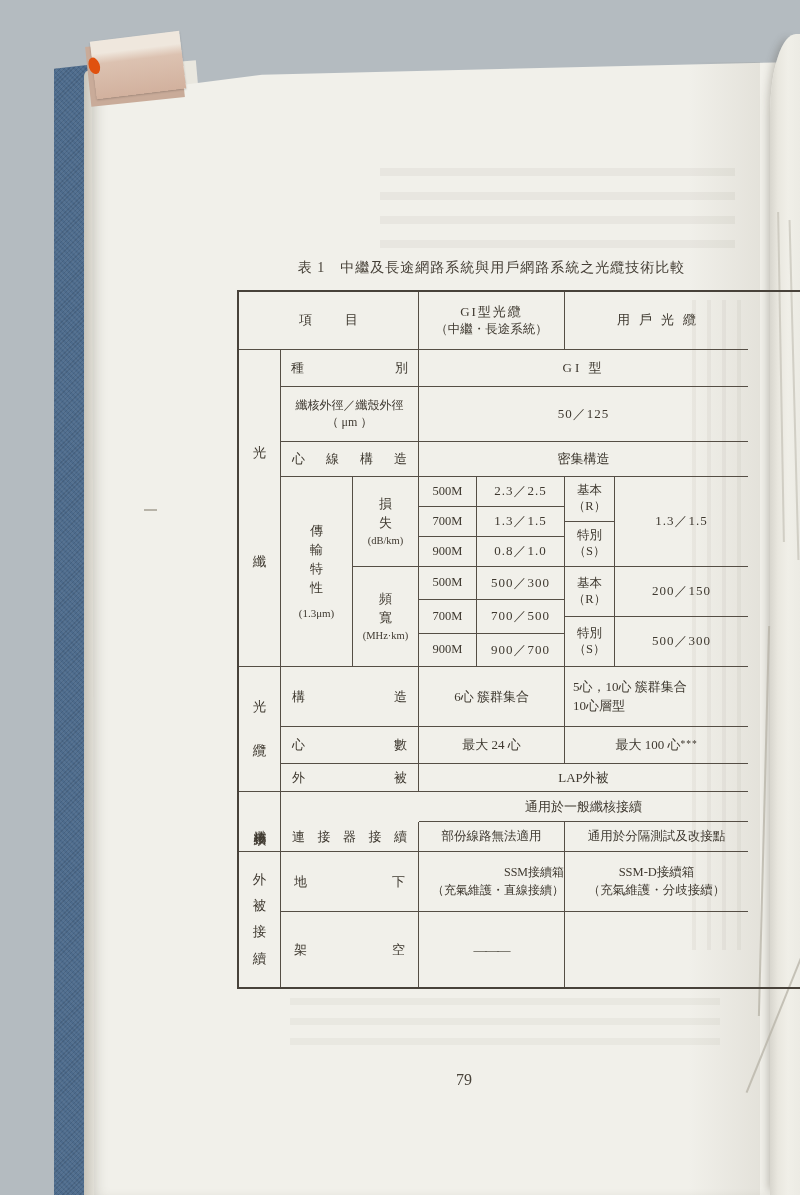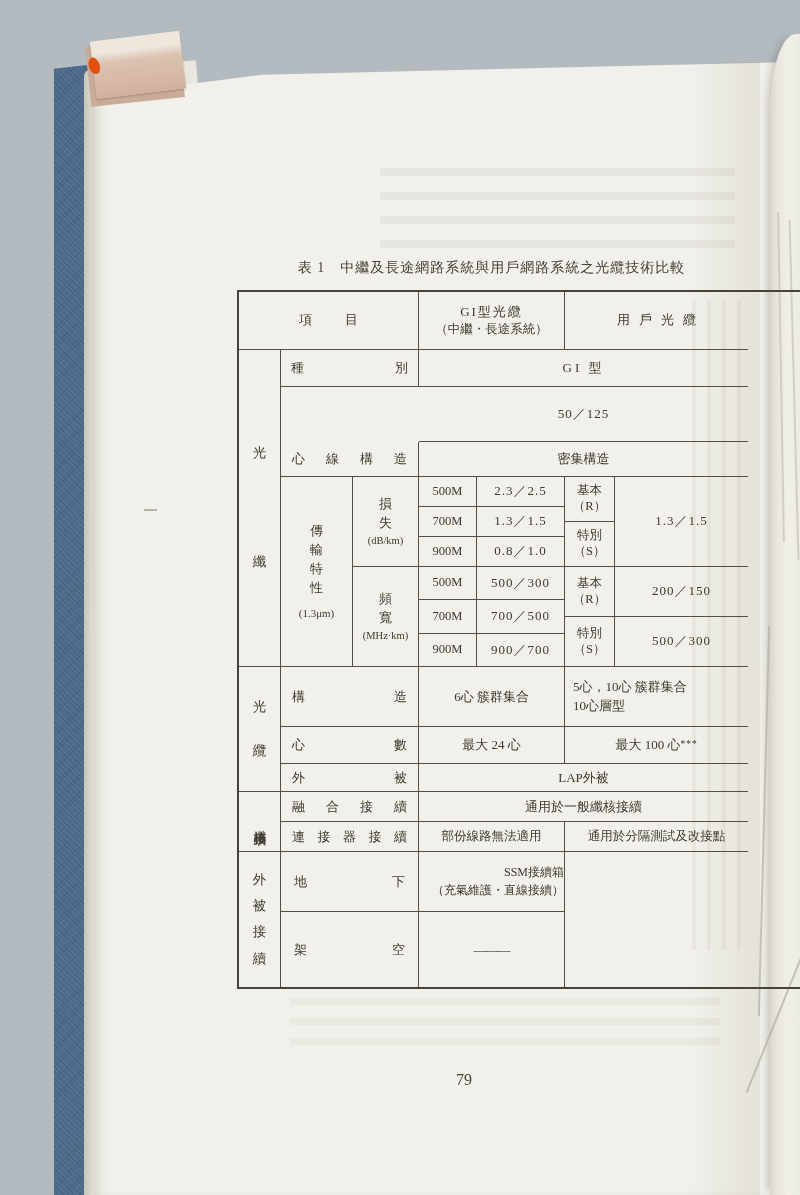--- a/index.html
+++ b/index.html
@@ -159,20 +159,26 @@
   <div class="c vcat" style="grid-area:2/1/17/2;">
       <span>光</span>
       <span>纖</span>
     </div>
 
   <div class="c" style="grid-area:2/2/3/4;">
     <span class="sp" style="padding:0 10px;">種別</span>
   </div>
   <div class="c nr ls3" style="grid-area:2/4/3/8;">GI 型</div>
 
+  <div class="c" style="grid-area:3/2/4/4;">
+    <span class="col">
+      <span class="f12">纖核外徑／纖殼外徑</span>
+      <span class="f12">（ μm ）</span>
+    </span>
+  </div>
   <div class="c nr num" style="grid-area:3/4/4/8;">50／125</div>
 
   <div class="c" style="grid-area:4/2/5/4;">
     <span class="sp" style="padding:0 11px;">心線構造</span>
   </div>
   <div class="c nr" style="grid-area:4/4/5/8;">密集構造</div>
 
   <div class="c" style="grid-area:5/2/17/3;">
     <span class="col" style="gap:4px;">
       <span class="col" style="gap:3px;">
@@ -275,23 +281,20 @@
 
   <div class="c" style="grid-area:19/2/20/4;">
     <span class="sp" style="padding:0 11px;">外被</span>
   </div>
   <div class="c nr" style="grid-area:19/4/20/8;">LAP外被</div>
 
   <div class="c" style="grid-area:20/1/22/2;">
     <span class="v2col">纖核接續</span>
   </div>
 
-  <div class="c" style="grid-area:20/2/21/4;">
-    <span class="sp" style="padding:0 11px;">融合接續</span>
-  </div>
   <div class="c nr" style="grid-area:20/4/21/8;">通用於一般纖核接續</div>
 
   <div class="c" style="grid-area:21/2/22/4;">
     <span class="sp" style="padding:0 11px;">連接器接續</span>
   </div>
   <div class="c f125" style="grid-area:21/4/22/6;">部份線路無法適用</div>
   <div class="c nr f125" style="grid-area:21/6/22/8;">通用於分隔測試及改接點</div>
 
   <div class="c vcat nb" style="grid-area:22/1/24/2;padding:10px 0;">
       <span>外</span>
@@ -302,20 +305,26 @@
 
   <div class="c" style="grid-area:22/2/23/4;">
     <span class="sp" style="padding:0 13px;">地下</span>
   </div>
   <div class="c f12" style="grid-area:22/4/23/6;">
     <span class="col" style="gap:3px;align-items:flex-end;">
       <span>SSM接續箱</span>
       <span>（充氣維護・直線接續）</span>
     </span>
   </div>
+  <div class="c nr f125" style="grid-area:22/6/23/8;">
+    <span class="col" style="gap:3px;">
+      <span>SSM-D接續箱</span>
+      <span>（充氣維護・分歧接續）</span>
+    </span>
+  </div>
 
   <div class="c nb" style="grid-area:23/2/24/4;">
     <span class="sp" style="padding:0 13px;">架空</span>
   </div>
   <div class="c nb dash" style="grid-area:23/4/24/6;">———</div>
 
 </div>
 
 <div class="page-num">79</div>
 

